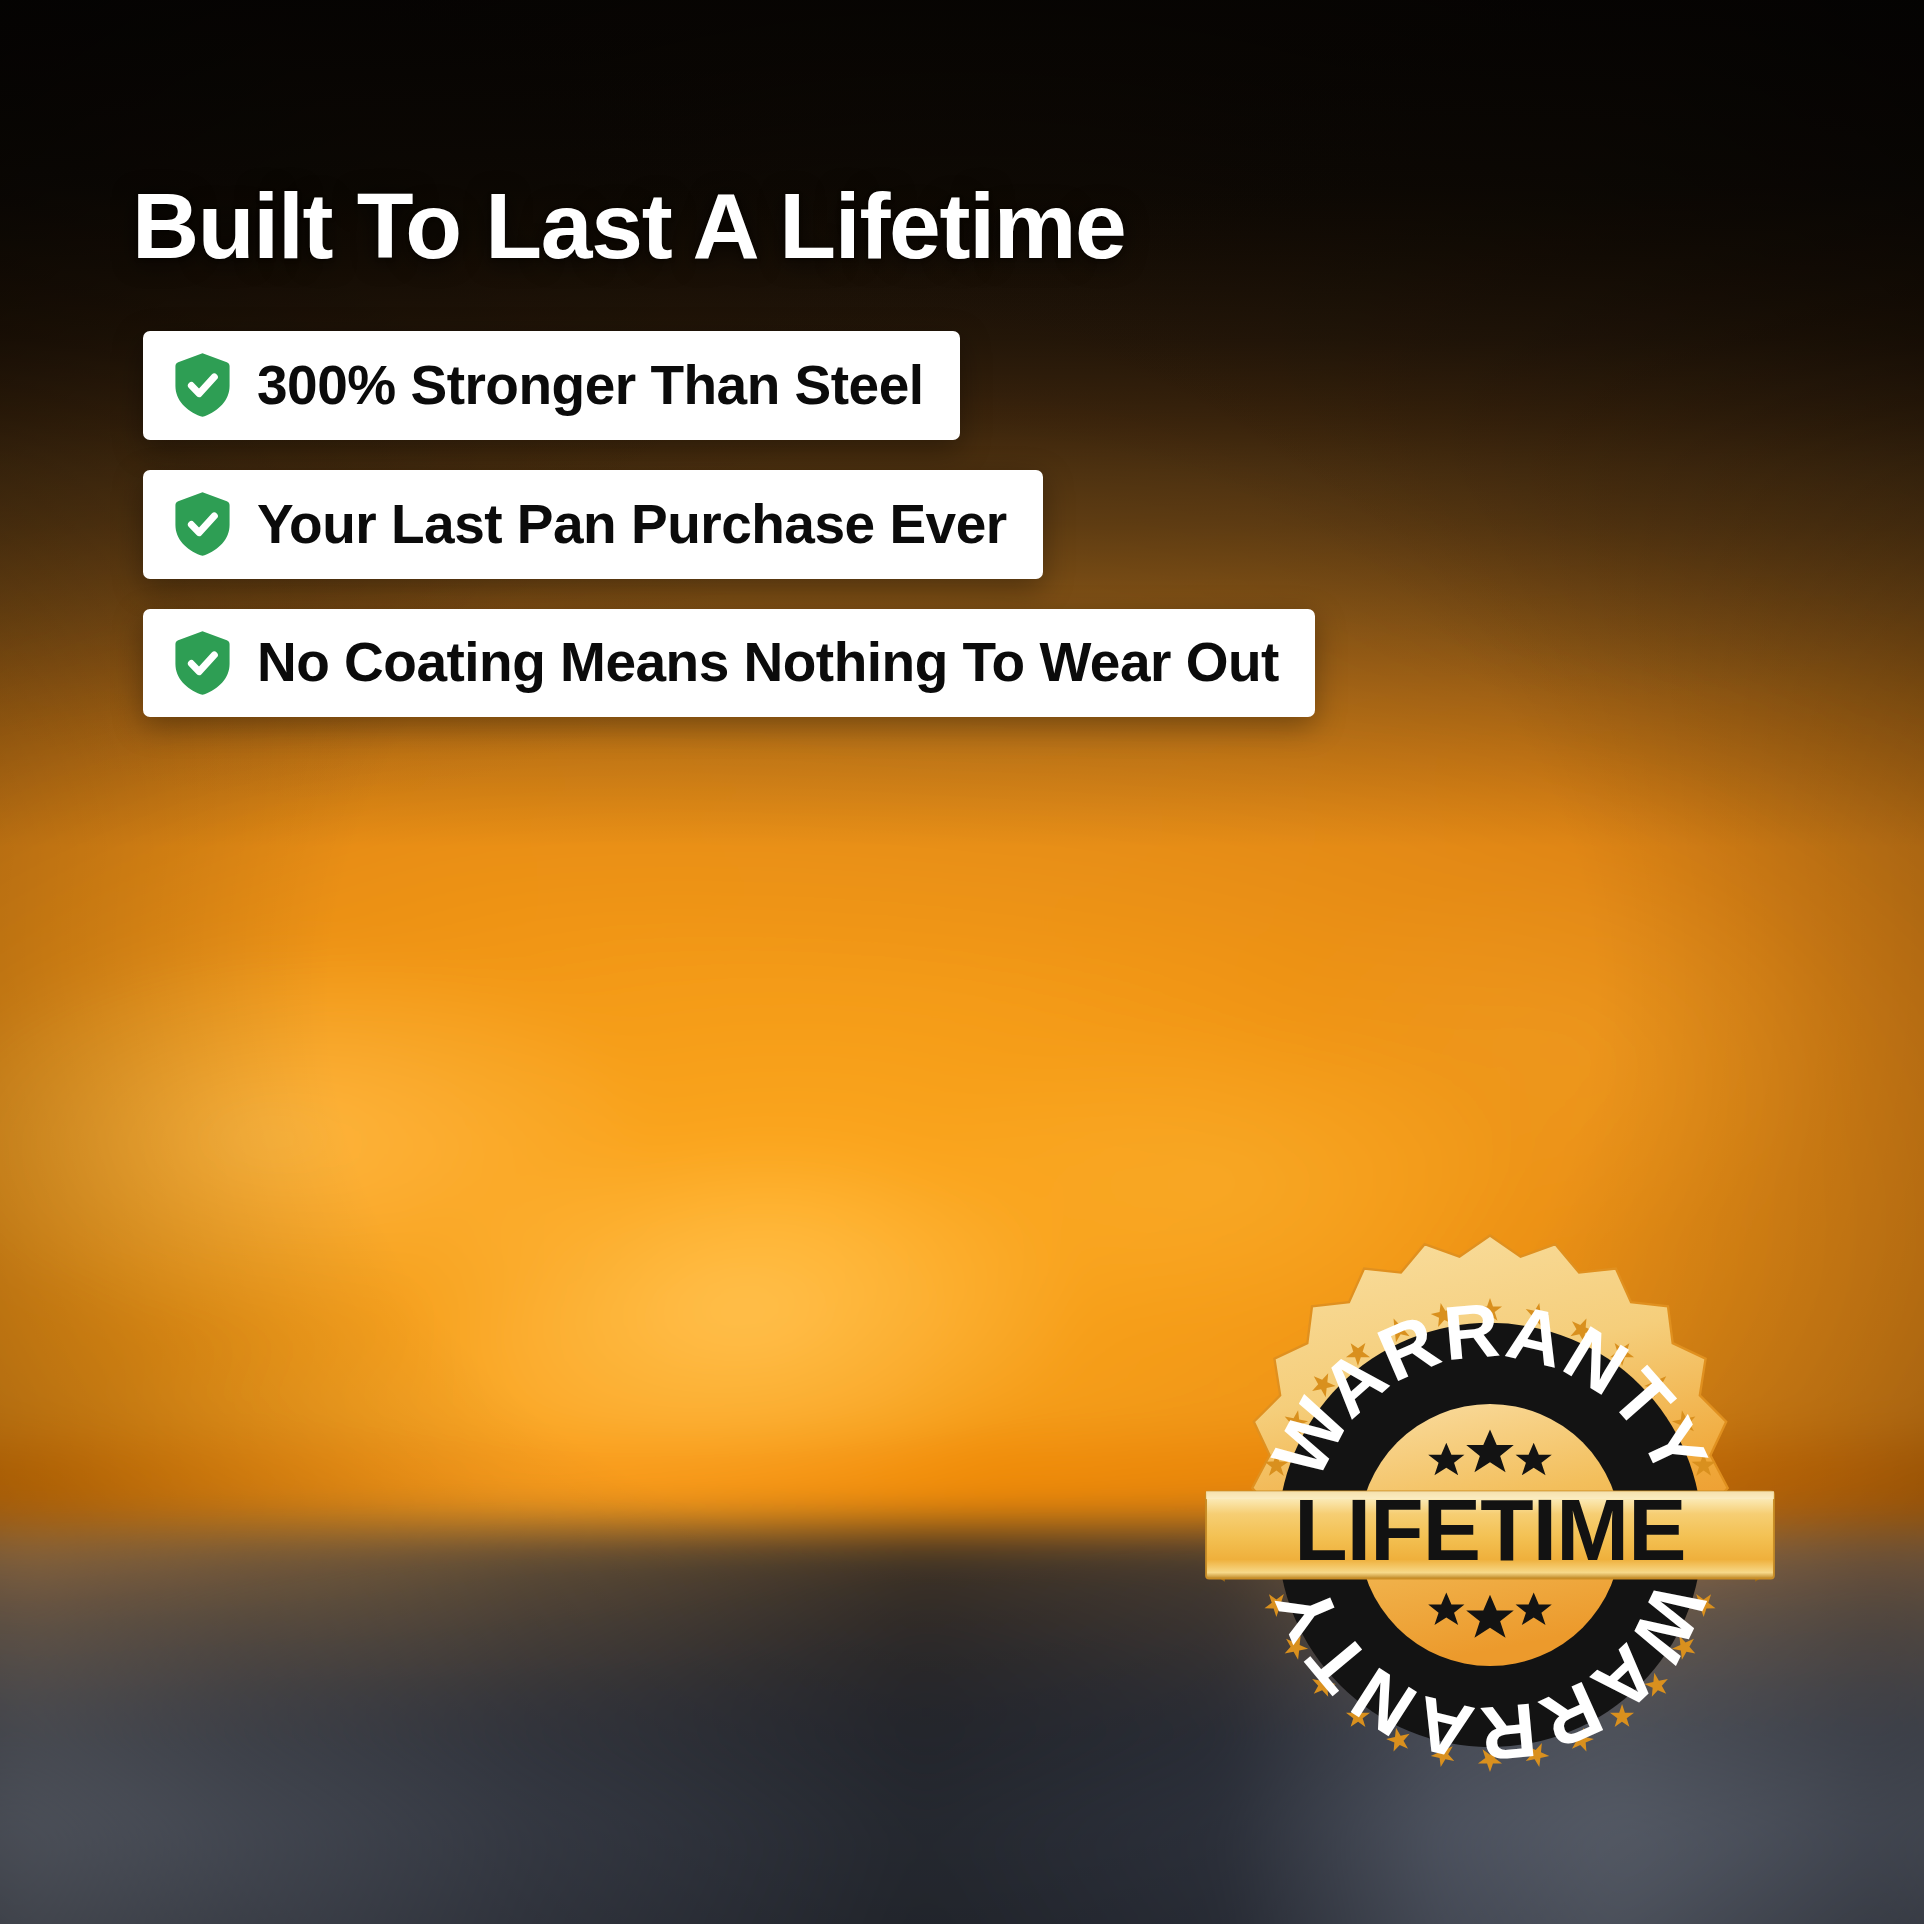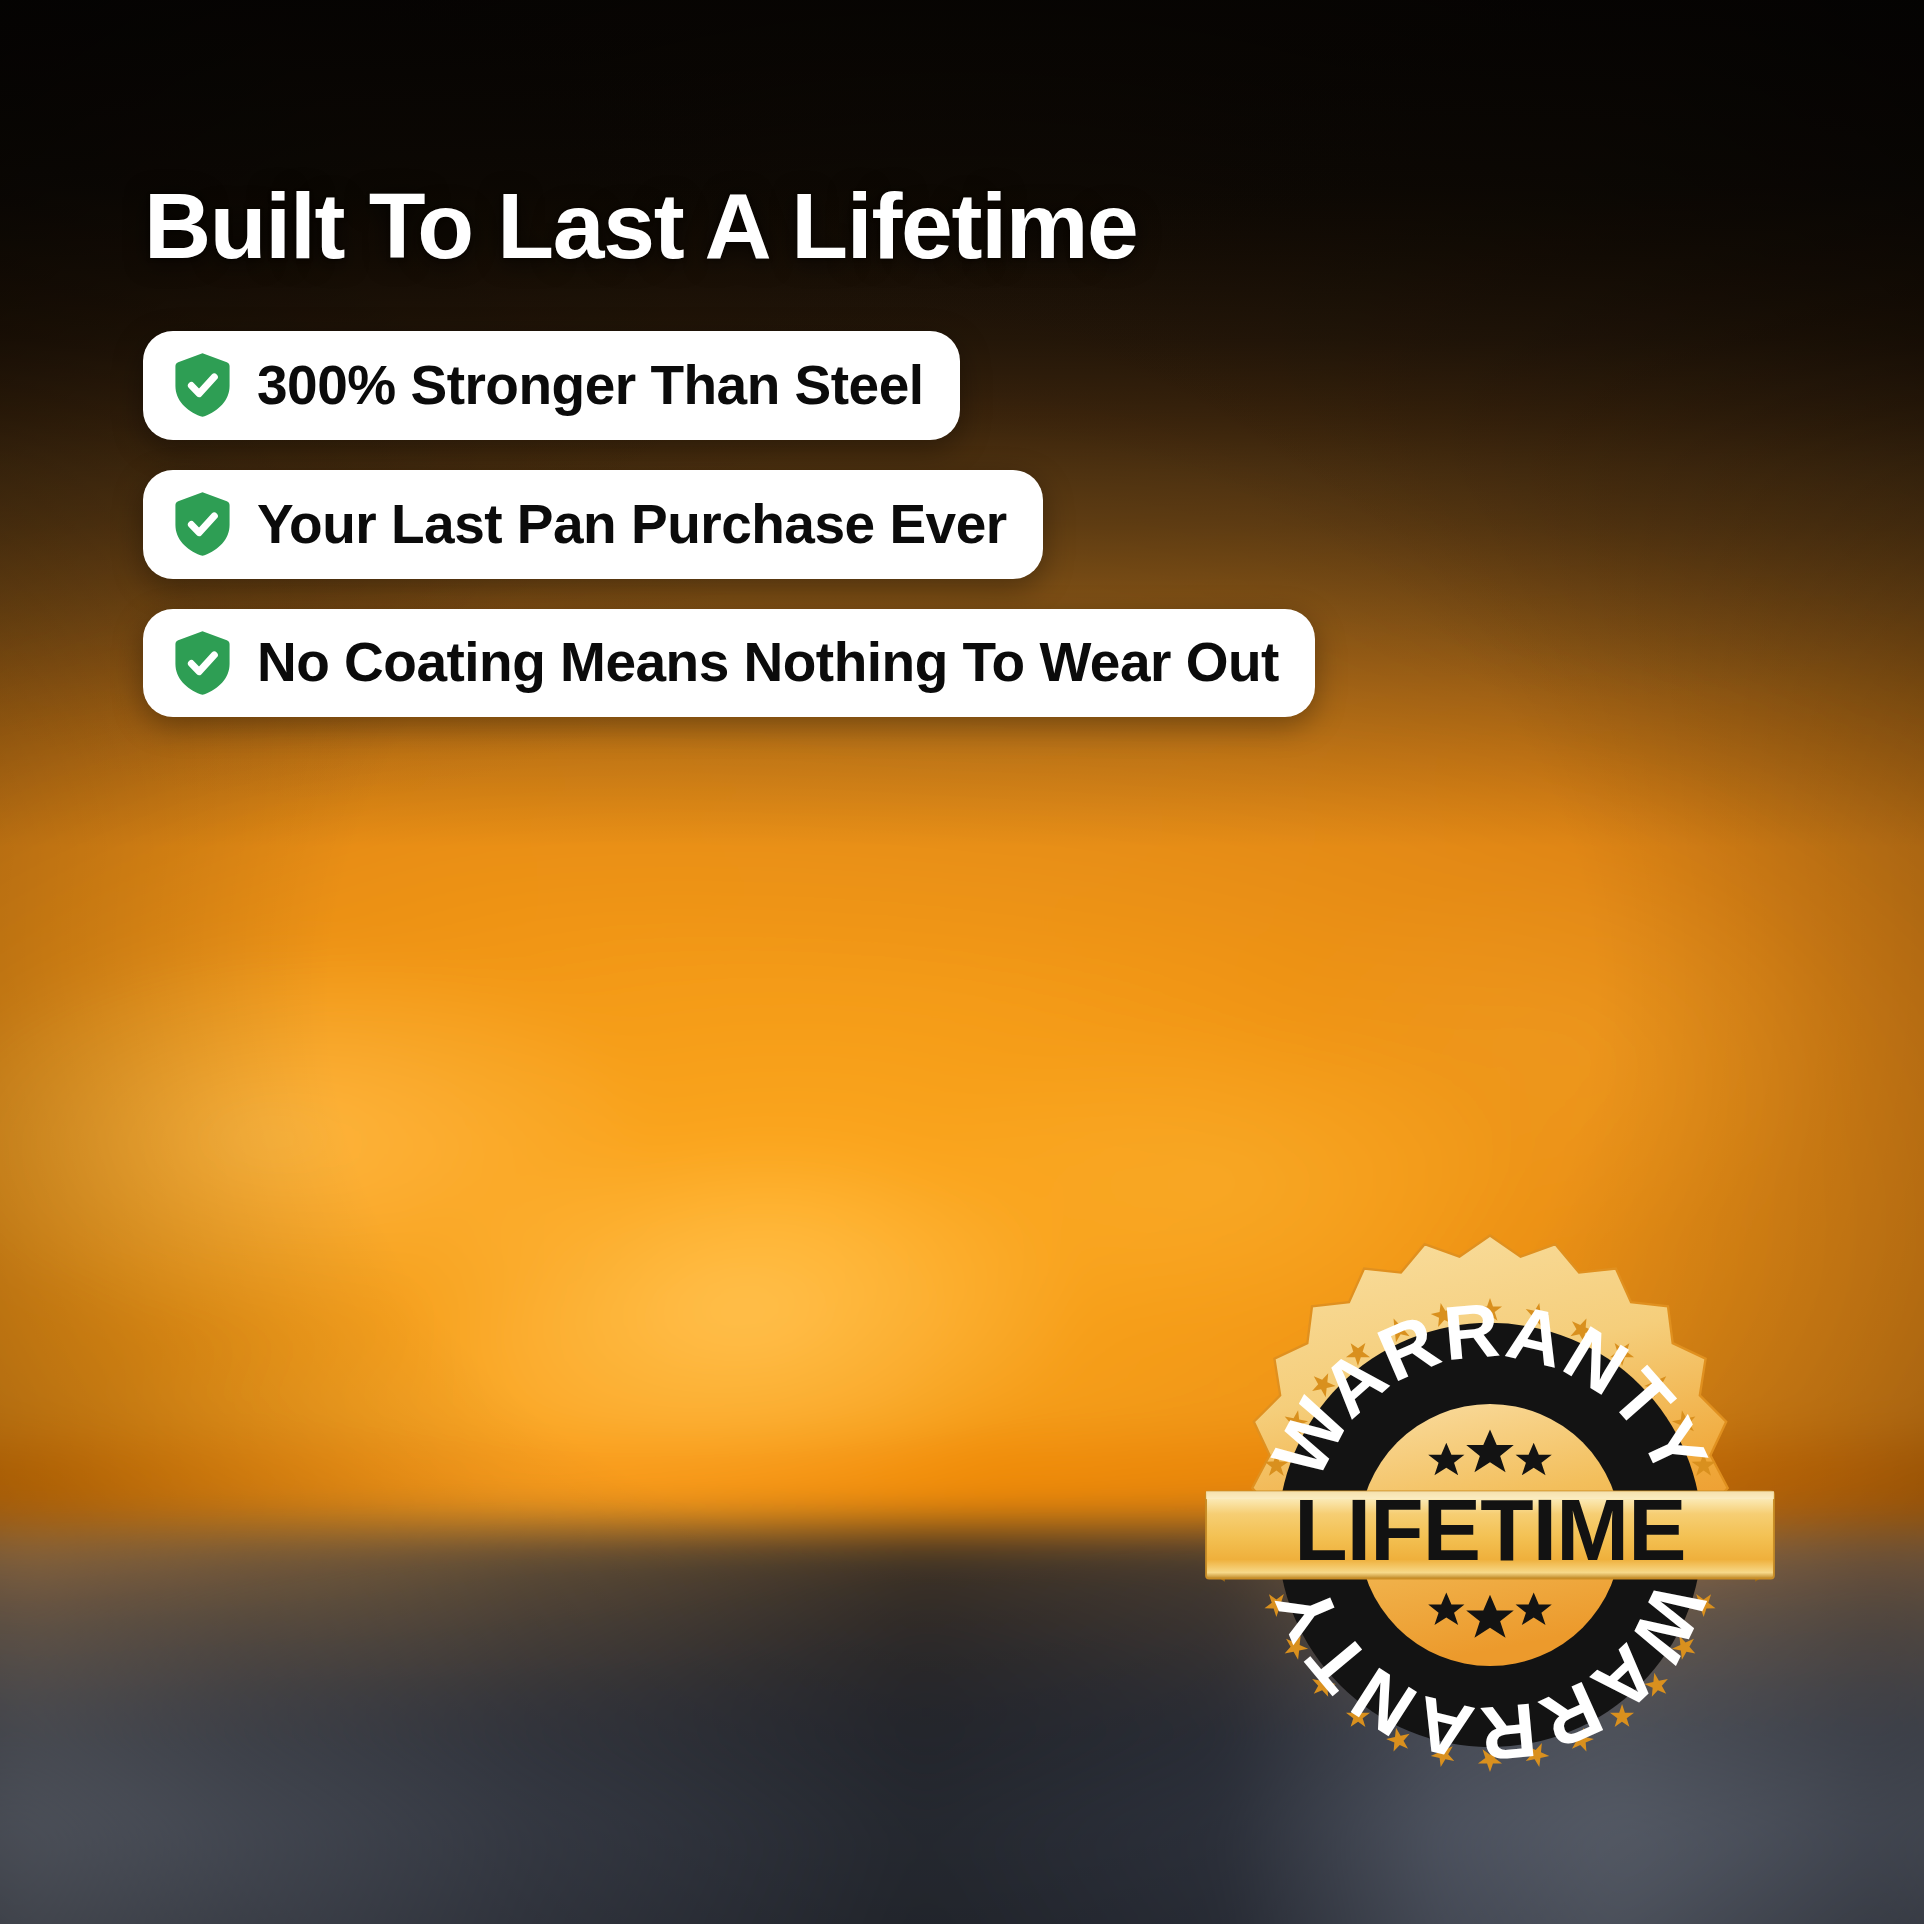--- a/index.html
+++ b/index.html
@@ -103,21 +103,21 @@
   .bg-glow{
     position:absolute;inset:0;
     background:
       radial-gradient(ellipse 30% 16% at 16% 30%, rgba(168,98,24,.30), transparent 72%),
       radial-gradient(ellipse 26% 14% at 84% 26%, rgba(150,88,22,.22), transparent 74%);
   }
 
   
   .headline{
     position:absolute;
-    left:144px; top:114px;
+    left:132px; top:114px;
     font-size:93px;
     line-height:1.08;
     font-weight:700;
     letter-spacing:-1.3px;
     color:#ffffff;
     text-shadow:0 2.7px 23px rgba(0,0,0,.72), 0 0.9px 3.6px rgba(0,0,0,.5);
     white-space:nowrap;
   }
 
   
@@ -125,21 +125,21 @@
     position:absolute;
     left:143px; top:331px;
     display:flex; flex-direction:column;
     gap:30px;
     align-items:flex-start;
   }
   .pill{
     display:flex; align-items:center;
     gap:27px;
     background:#ffffff;
-    border-radius:30px;
+    border-radius:7px;
     padding:21.4px 36px 21.4px 32px;
     box-shadow:0 9px 30px rgba(0,0,0,.34);
   }
   .pill-icon{
     flex:0 0 auto;
     width:55px; height:66px;
     display:block;
   }
   .pill-label{
     font-size:55px;

